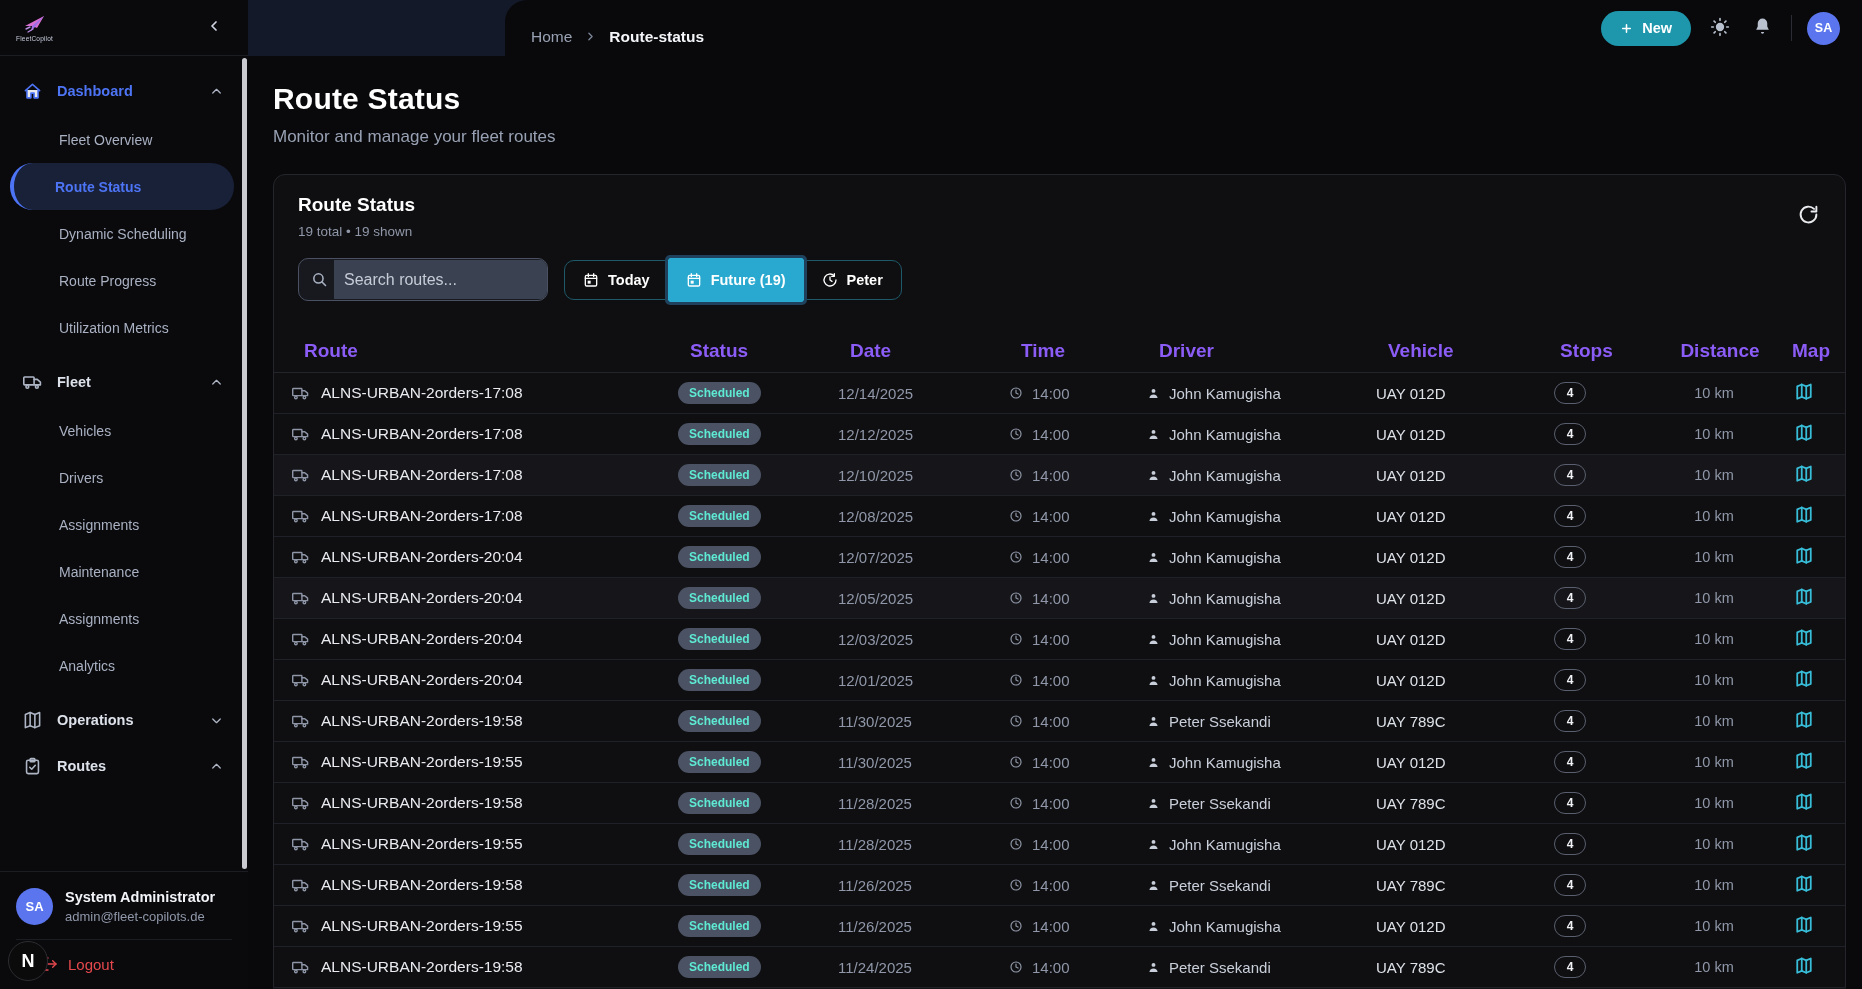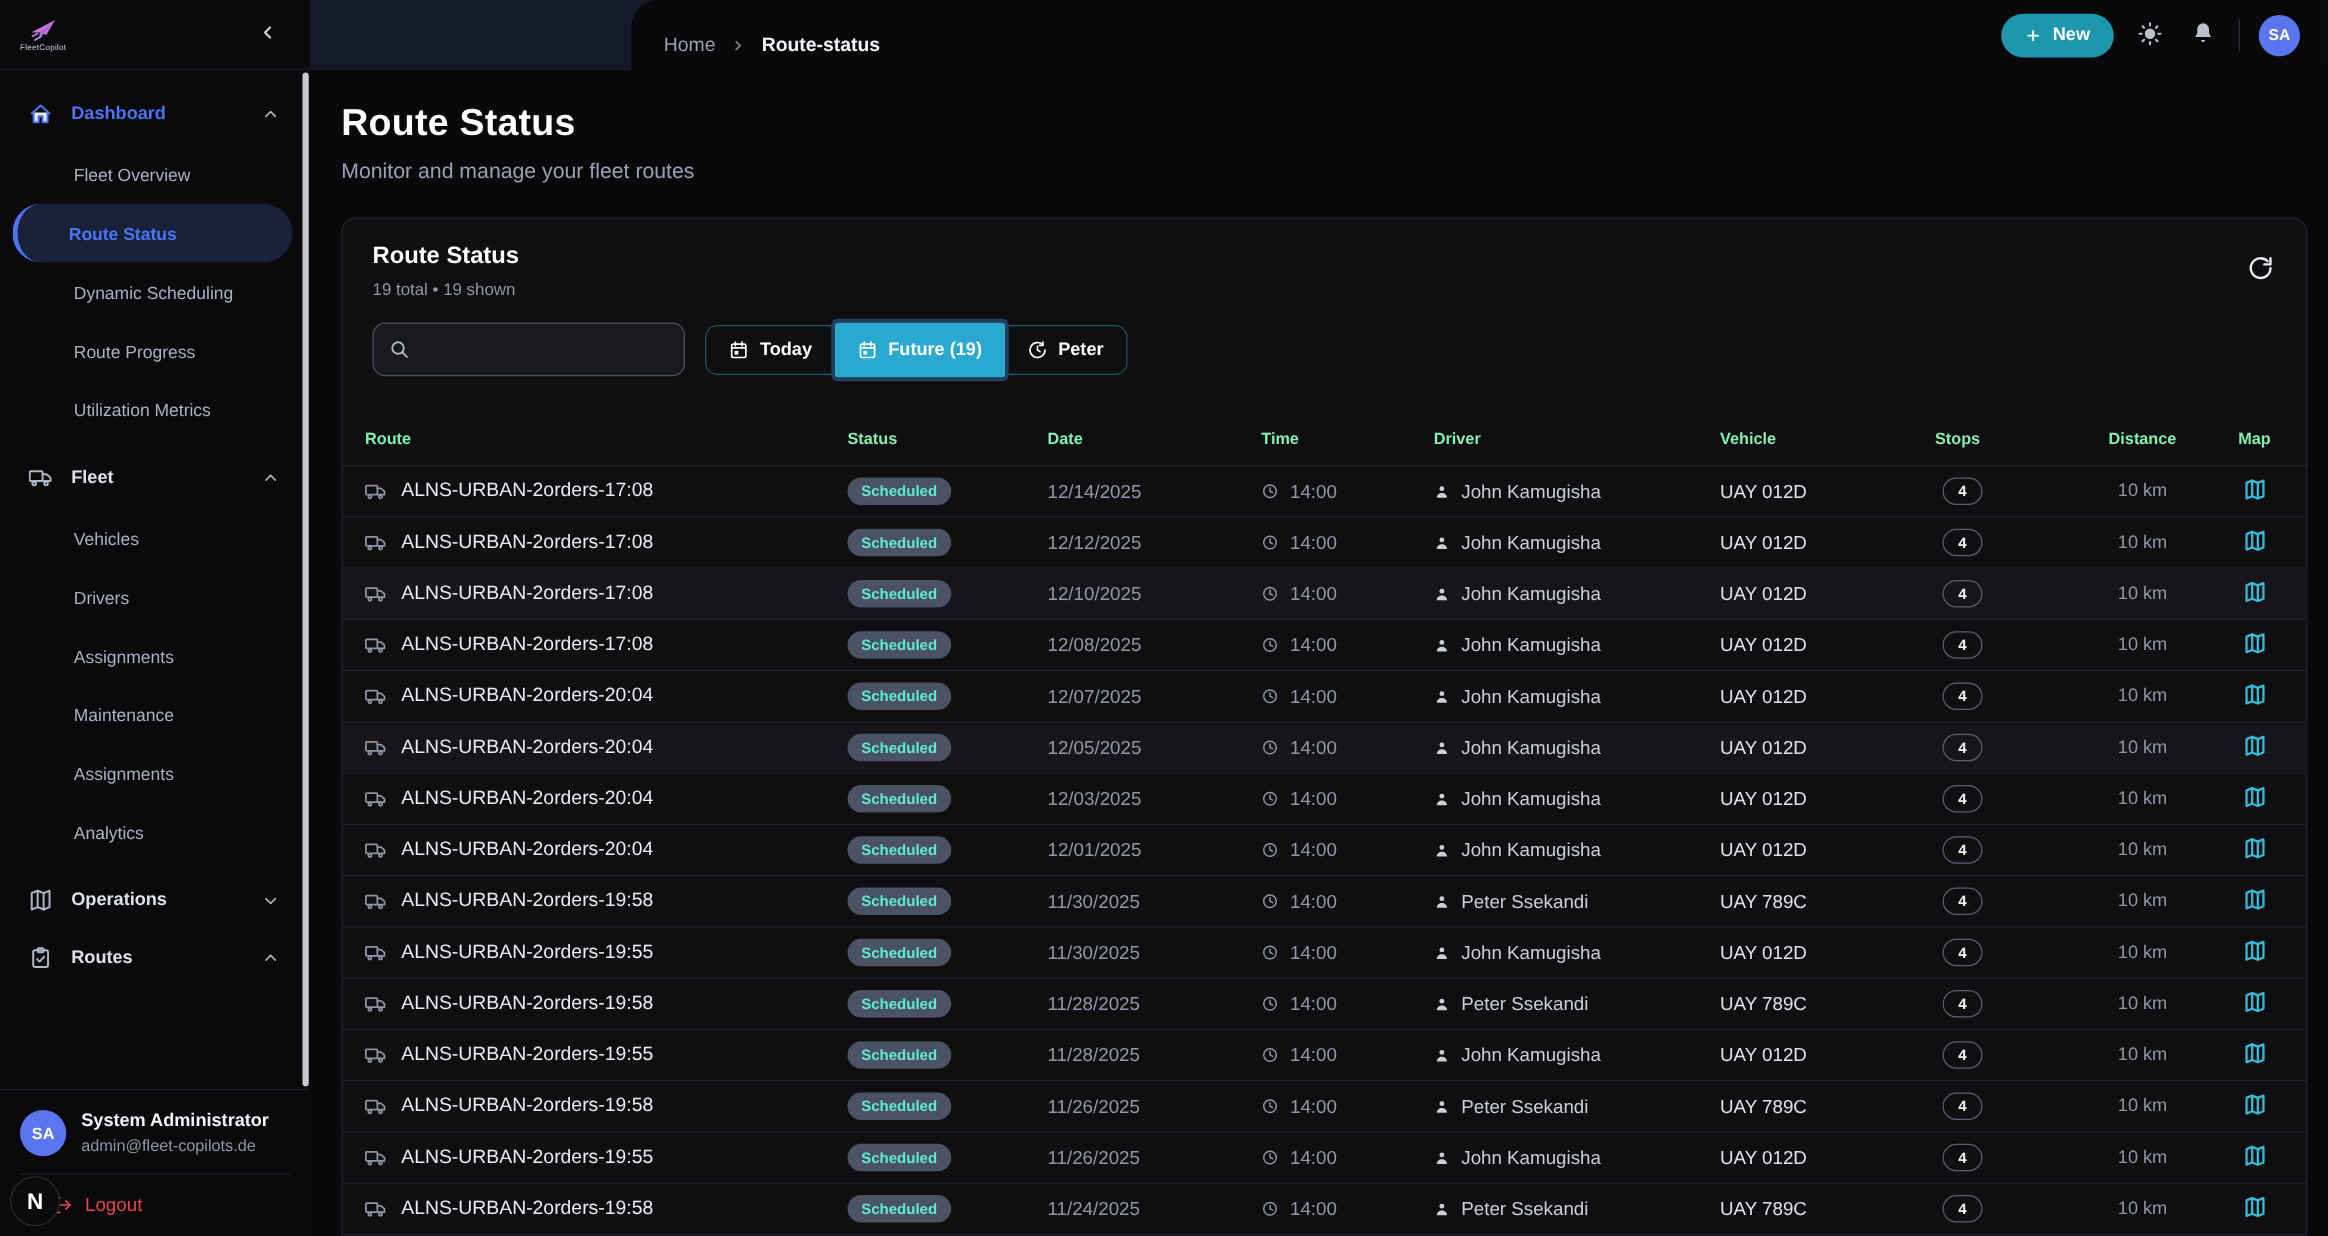--- a/index.html
+++ b/index.html
@@ -65,21 +65,21 @@
   .search input::placeholder { color:#c6ccd8; }
   .filters { display:flex; align-items:stretch; border:1px solid #1d5968; border-radius:10px; height:40px; }
   .filter-btn { display:flex; align-items:center; gap:9px; padding:0 18px; background:transparent; border:none; color:#fff; font-size:14.5px; font-weight:700; font-family:inherit; cursor:pointer; }
   .filter-btn.selected { background:#29a9cf; outline:3px solid #20415c; margin:-3px 0; border-radius:2px; position:relative; z-index:2; }
 
   .table { margin-top:28px; }
   .trow { display:grid; grid-template-columns:386px 160px 171px 138px 229px 172px 100px 132px 1fr; align-items:center; padding:0 18px; height:41px; border-bottom:1px solid #1e2127; }
   .trow.head { height:44px; border-bottom:1px solid #23252b; }
   .trow.hl { background:#16161a; }
   .trow.body-row { cursor:default; }
-  .hcell { font-size:13px; font-weight:700; color:#86efac; }
+  .hcell { font-size:19px; font-weight:700; color:#8b5cf6;margin-left:12px; }
   .hcell.c { text-align:center; }
   .cell { font-size:15px; color:#8f97a8; display:flex; align-items:center; gap:9px; min-width:0; }
   .cell.route { color:#e9ebf0; font-size:15.5px; gap:12px; }
   .cell.driver { color:#c9cfda; }
   .cell.vehicle { color:#dde1e8; }
   .cell.distance { justify-content:center; font-size:14.5px; }
   .cell.map { justify-content:center; }
   .badge { background:#4b5263; color:#5eead4; font-size:12px; font-weight:700; padding:4px 11px; border-radius:999px; }
   .stops-pill { width:32px; height:22px; border:1px solid #595f6e; border-radius:999px; color:#f0f2f6; font-size:12px; font-weight:600; display:flex; align-items:center; justify-content:center; margin-left:6px; }
   .map-btn { background:none; border:none; padding:2px; cursor:pointer; }
@@ -243,20 +243,21 @@
               </svg>
           </button>
         </div>
 
         <div class="controls">
           <div class="search">
             <svg width="17" height="17" viewBox="0 0 24 24" fill="none" stroke="#aab2c2" stroke-width="2.2" stroke-linecap="round">
                 <circle cx="10.5" cy="10.5" r="6.5"></circle>
                 <line x1="15.5" y1="15.5" x2="20.5" y2="20.5"></line>
               </svg>
+            <input placeholder="Search routes..." style="">
           </div>
           <div class="filters" id="filters">
               <button class="filter-btn">
                 <svg width="16" height="16" viewBox="0 0 24 24" fill="none" stroke="#ffffff" stroke-width="2" stroke-linecap="round" stroke-linejoin="round">
                   <rect x="3.5" y="5" width="17" height="16" rx="2"></rect>
                   <line x1="8" y1="2.5" x2="8" y2="7"></line>
                   <line x1="16" y1="2.5" x2="16" y2="7"></line>
                   <line x1="3.5" y1="9.5" x2="20.5" y2="9.5"></line>
                   <rect x="7" y="13" width="4.5" height="4.5" fill="currentColor" stroke="none"></rect>
                 </svg>

